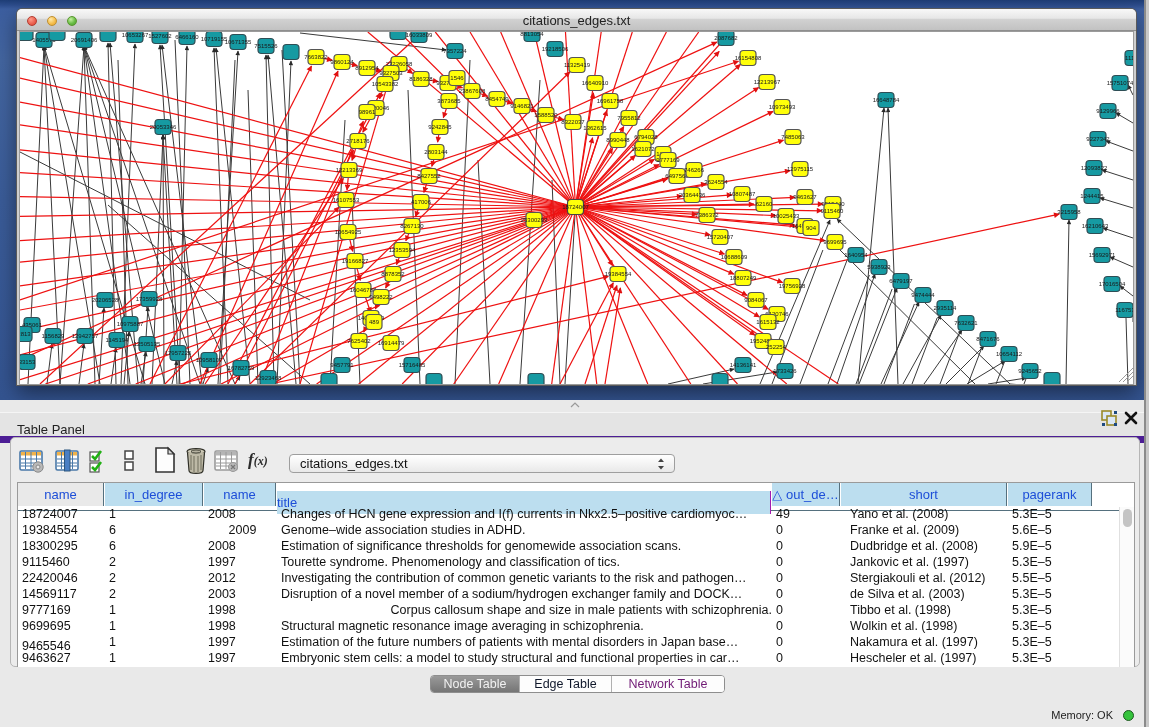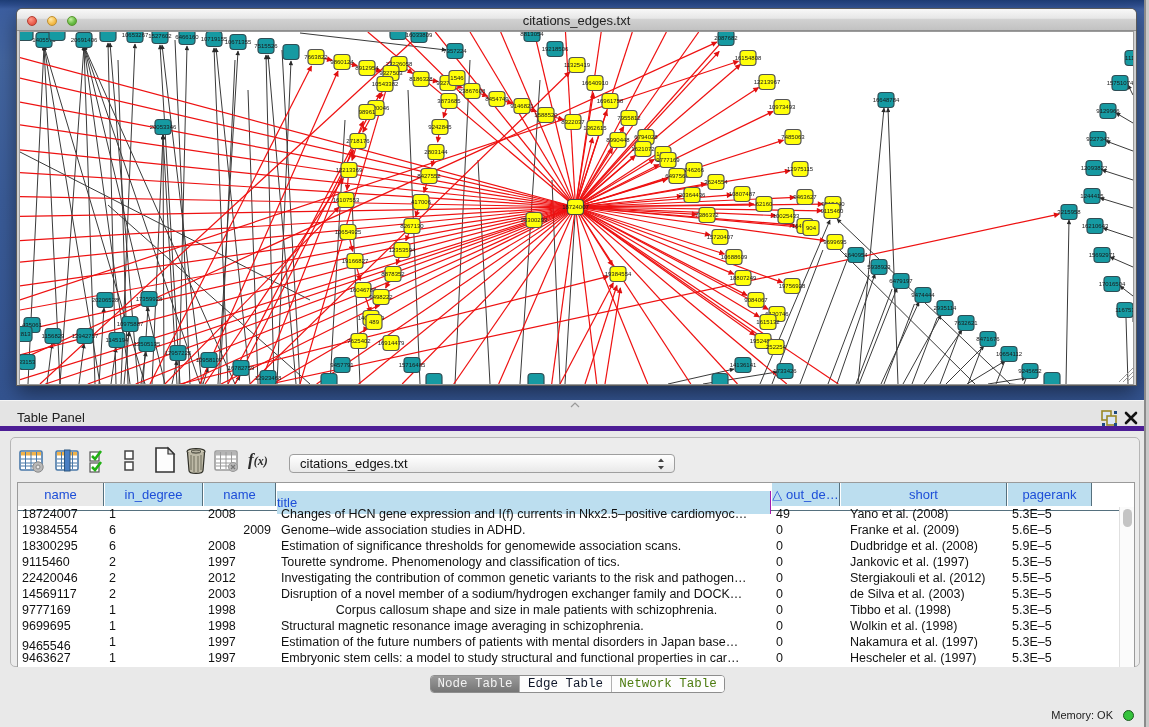--- a/index.html
+++ b/index.html
@@ -6,38 +6,38 @@
 #desk { position:absolute; left:0; top:0; width:1149px; height:400px;
   background:linear-gradient(#1e3d75 0px,#2c4c8b 5px,#3c5e9f 9px,#43659f 60px,#3a5b97 200px,#33538f 400px); }
 #win { position:absolute; left:17px; top:9px; width:1119px; height:376px;
   background:#cfcfcf; border-radius:5px 5px 0 0; box-shadow:0 0 0 1px #5a5a5a, 0 8px 20px rgba(0,0,0,.45); }
 #titlebar { position:absolute; left:0; top:0; width:100%; height:22px; border-radius:5px 5px 0 0;
   background:linear-gradient(#f8f8f8,#e6e6e6 45%,#d2d2d2 46%,#c2c2c2); border-bottom:1px solid #8e8e8e; }
 #title { position:absolute; width:100%; text-align:center; top:4px; font-size:13px; color:#222; }
 .tl { position:absolute; top:7px; width:10px; height:10px; border-radius:50%; }
 #canvas { position:absolute; left:3px; top:23px; width:1113px; height:352px; background:#fff; overflow:hidden; outline:1px solid #9b9b9b; }
 #panel { position:absolute; left:0; top:400px; width:1149px; height:327px; background:#e9e9e9; }
-#pbar { position:absolute; left:0; top:0; width:100%; height:31px; background:#e4e4e4;
-  border-top:1px solid #f5f5f5; border-bottom:5px solid #4c1d95; }
+#pbar { position:absolute; left:0; top:12px; width:100%; height:31px; background:#e4e4e4;
+  border-top:1px solid #f5f5f5; border-bottom:7px solid #4c1d95; }
 #pbar span { position:absolute; left:17px; top:9px; font-size:13px; color:#222; }
 #tbox { position:absolute; left:10px; top:437px; width:1130px; height:230px; background:#ececec;
   border:1px solid #b6b6b6; border-radius:5px; }
 #combo { position:absolute; left:289px; top:454px; width:386px; height:19px; border:1px solid #9e9e9e;
   border-radius:4px; background:linear-gradient(#ffffff,#f2f2f2 60%,#e8e8e8); font-size:13px; color:#111;
   line-height:17px; padding-left:10px; }
 #table { position:absolute; left:17px; top:482px; width:1118px; height:185px; background:#fff;
   border:1px solid #9a9a9a; border-bottom:none; }
 #thead { position:absolute; left:0; top:0; width:1116px; height:28px; background:#fff;
   border-bottom:1px solid #55707e; font-size:13px; color:#1d4ed8; }
 #tbody { position:absolute; left:0; top:24px; width:1116px; height:160px; font-size:12.5px; color:#111; }
 #vscroll { position:absolute; left:1119px; top:507px; width:15px; height:160px; background:#fbfbfb; border-left:1px solid #e0e0e0; }
 #vthumb { position:absolute; left:3px; top:2px; width:9px; height:18px; background:#c4c4c4; border-radius:5px; }
 #tabs { position:absolute; left:430px; top:675px; height:18px; display:flex; border:1px solid #8e8e8e;
   border-radius:4px; overflow:hidden; font-size:12.5px; background:#fff; }
-#tabs div { line-height:17px; text-align:center;font-family:Liberation Mono, monospace; }
+#tabs div { line-height:17px; text-align:center; }
 #status { position:absolute; right:36px; top:709px; font-size:11px; color:#222; }
 #memdot { position:absolute; right:15px; top:710px; width:11px; height:11px; border-radius:50%;
   background:#35c33c; border:1.5px solid #1d5a20; }
 #redge { position:absolute; left:1144px; top:0; width:5px; height:727px; background:linear-gradient(90deg,#8b8b8b 0 2px,#c9c9c9 2px); }
 </style></head><body>
 <div id="desk"></div>
 <div id="win">
   <div id="titlebar">
     <div id="title">citations_edges.txt</div>
     <div class="tl" style="left:10px;background:radial-gradient(circle at 35% 30%,#ff9a8a,#ec6453 55%,#d5402e);border:1px solid #b43c30"></div>
@@ -650,21 +650,21 @@
         <div style="position:absolute;left:87px;width:99px;top:0;height:16px;padding-left:4px;text-align:left;overflow:hidden;white-space:nowrap">1</div>
         <div style="position:absolute;left:186px;width:73px;top:0;height:16px;padding-left:4px;text-align:left;overflow:hidden;white-space:nowrap">2008</div>
         <div style="position:absolute;left:259px;width:495px;top:0;height:16px;padding-left:4px;text-align:left;overflow:hidden;white-space:nowrap">Changes of HCN gene expression and I(f) currents in Nkx2.5–positive cardiomyoc…</div>
         <div style="position:absolute;left:754px;width:69px;top:0;height:16px;padding-left:4px;text-align:left;overflow:hidden;white-space:nowrap">49</div>
         <div style="position:absolute;left:823px;width:167px;top:0;height:16px;padding-left:9px;text-align:left;overflow:hidden;white-space:nowrap">Yano et al. (2008)</div>
         <div style="position:absolute;left:990px;width:85px;top:0;height:16px;padding-left:4px;text-align:left;overflow:hidden;white-space:nowrap">5.3E–5</div>
       </div>
 <div style="position:absolute;left:0;top:16px;width:1116px;height:16px">
         <div style="position:absolute;left:0px;width:87px;top:0;height:16px;padding-left:4px;text-align:left;overflow:hidden;white-space:nowrap">19384554</div>
         <div style="position:absolute;left:87px;width:99px;top:0;height:16px;padding-left:4px;text-align:left;overflow:hidden;white-space:nowrap">6</div>
-        <div style="position:absolute;left:180px;width:73px;top:0;height:16px;padding-left:4px;text-align:right;overflow:hidden;white-space:nowrap">2009</div>
+        <div style="position:absolute;left:186px;width:73px;top:0;height:16px;padding-left:4px;text-align:center;overflow:hidden;white-space:nowrap">2009</div>
         <div style="position:absolute;left:259px;width:495px;top:0;height:16px;padding-left:4px;text-align:left;overflow:hidden;white-space:nowrap">Genome–wide association studies in ADHD.</div>
         <div style="position:absolute;left:754px;width:69px;top:0;height:16px;padding-left:4px;text-align:left;overflow:hidden;white-space:nowrap">0</div>
         <div style="position:absolute;left:823px;width:167px;top:0;height:16px;padding-left:9px;text-align:left;overflow:hidden;white-space:nowrap">Franke et al. (2009)</div>
         <div style="position:absolute;left:990px;width:85px;top:0;height:16px;padding-left:4px;text-align:left;overflow:hidden;white-space:nowrap">5.6E–5</div>
       </div>
 <div style="position:absolute;left:0;top:32px;width:1116px;height:16px">
         <div style="position:absolute;left:0px;width:87px;top:0;height:16px;padding-left:4px;text-align:left;overflow:hidden;white-space:nowrap">18300295</div>
         <div style="position:absolute;left:87px;width:99px;top:0;height:16px;padding-left:4px;text-align:left;overflow:hidden;white-space:nowrap">6</div>
         <div style="position:absolute;left:186px;width:73px;top:0;height:16px;padding-left:4px;text-align:left;overflow:hidden;white-space:nowrap">2008</div>
         <div style="position:absolute;left:259px;width:495px;top:0;height:16px;padding-left:4px;text-align:left;overflow:hidden;white-space:nowrap">Estimation of significance thresholds for genomewide association scans.</div>
@@ -696,21 +696,21 @@
         <div style="position:absolute;left:186px;width:73px;top:0;height:16px;padding-left:4px;text-align:left;overflow:hidden;white-space:nowrap">2003</div>
         <div style="position:absolute;left:259px;width:495px;top:0;height:16px;padding-left:4px;text-align:left;overflow:hidden;white-space:nowrap">Disruption of a novel member of a sodium/hydrogen exchanger family and DOCK…</div>
         <div style="position:absolute;left:754px;width:69px;top:0;height:16px;padding-left:4px;text-align:left;overflow:hidden;white-space:nowrap">0</div>
         <div style="position:absolute;left:823px;width:167px;top:0;height:16px;padding-left:9px;text-align:left;overflow:hidden;white-space:nowrap">de Silva et al. (2003)</div>
         <div style="position:absolute;left:990px;width:85px;top:0;height:16px;padding-left:4px;text-align:left;overflow:hidden;white-space:nowrap">5.3E–5</div>
       </div>
 <div style="position:absolute;left:0;top:96px;width:1116px;height:16px">
         <div style="position:absolute;left:0px;width:87px;top:0;height:16px;padding-left:4px;text-align:left;overflow:hidden;white-space:nowrap">9777169</div>
         <div style="position:absolute;left:87px;width:99px;top:0;height:16px;padding-left:4px;text-align:left;overflow:hidden;white-space:nowrap">1</div>
         <div style="position:absolute;left:186px;width:73px;top:0;height:16px;padding-left:4px;text-align:left;overflow:hidden;white-space:nowrap">1998</div>
-        <div style="position:absolute;left:259px;width:495px;top:0;height:16px;padding-left:4px;text-align:center;overflow:hidden;white-space:nowrap">Corpus callosum shape and size in male patients with schizophrenia.</div>
+        <div style="position:absolute;left:259px;width:495px;top:0;height:16px;padding-left:4px;text-align:right;overflow:hidden;white-space:nowrap">Corpus callosum shape and size in male patients with schizophrenia.</div>
         <div style="position:absolute;left:754px;width:69px;top:0;height:16px;padding-left:4px;text-align:left;overflow:hidden;white-space:nowrap">0</div>
         <div style="position:absolute;left:823px;width:167px;top:0;height:16px;padding-left:9px;text-align:left;overflow:hidden;white-space:nowrap">Tibbo et al. (1998)</div>
         <div style="position:absolute;left:990px;width:85px;top:0;height:16px;padding-left:4px;text-align:left;overflow:hidden;white-space:nowrap">5.3E–5</div>
       </div>
 <div style="position:absolute;left:0;top:112px;width:1116px;height:16px">
         <div style="position:absolute;left:0px;width:87px;top:0;height:16px;padding-left:4px;text-align:left;overflow:hidden;white-space:nowrap">9699695</div>
         <div style="position:absolute;left:87px;width:99px;top:0;height:16px;padding-left:4px;text-align:left;overflow:hidden;white-space:nowrap">1</div>
         <div style="position:absolute;left:186px;width:73px;top:0;height:16px;padding-left:4px;text-align:left;overflow:hidden;white-space:nowrap">1998</div>
         <div style="position:absolute;left:259px;width:495px;top:0;height:16px;padding-left:4px;text-align:left;overflow:hidden;white-space:nowrap">Structural magnetic resonance image averaging in schizophrenia.</div>
         <div style="position:absolute;left:754px;width:69px;top:0;height:16px;padding-left:4px;text-align:left;overflow:hidden;white-space:nowrap">0</div>
@@ -736,16 +736,16 @@
         <div style="position:absolute;left:990px;width:85px;top:0;height:16px;padding-left:4px;text-align:left;overflow:hidden;white-space:nowrap">5.3E–5</div>
       </div>
     </div>
 </div>
 <div id="vscroll">
     <div id="vthumb"></div>
   </div>
 <div id="tabs">
   <div style="width:88px;background:linear-gradient(#9a9a9a,#757575);color:#f2f2f2">Node Table</div>
   <div style="width:92px;background:#fdfdfd;color:#0f172a;border-left:1px solid #b0b0b0">Edge Table</div>
-  <div style="width:113px;background:#fdfdfd;color:#4d7c0f;border-left:1px solid #b0b0b0">Network Table</div>
+  <div style="width:113px;background:#fdfdfd;color:#701a75;border-left:1px solid #b0b0b0">Network Table</div>
 </div>
 <div id="status">Memory: OK</div>
 <div id="memdot"></div>
 <div id="redge"></div>
 </body></html>

